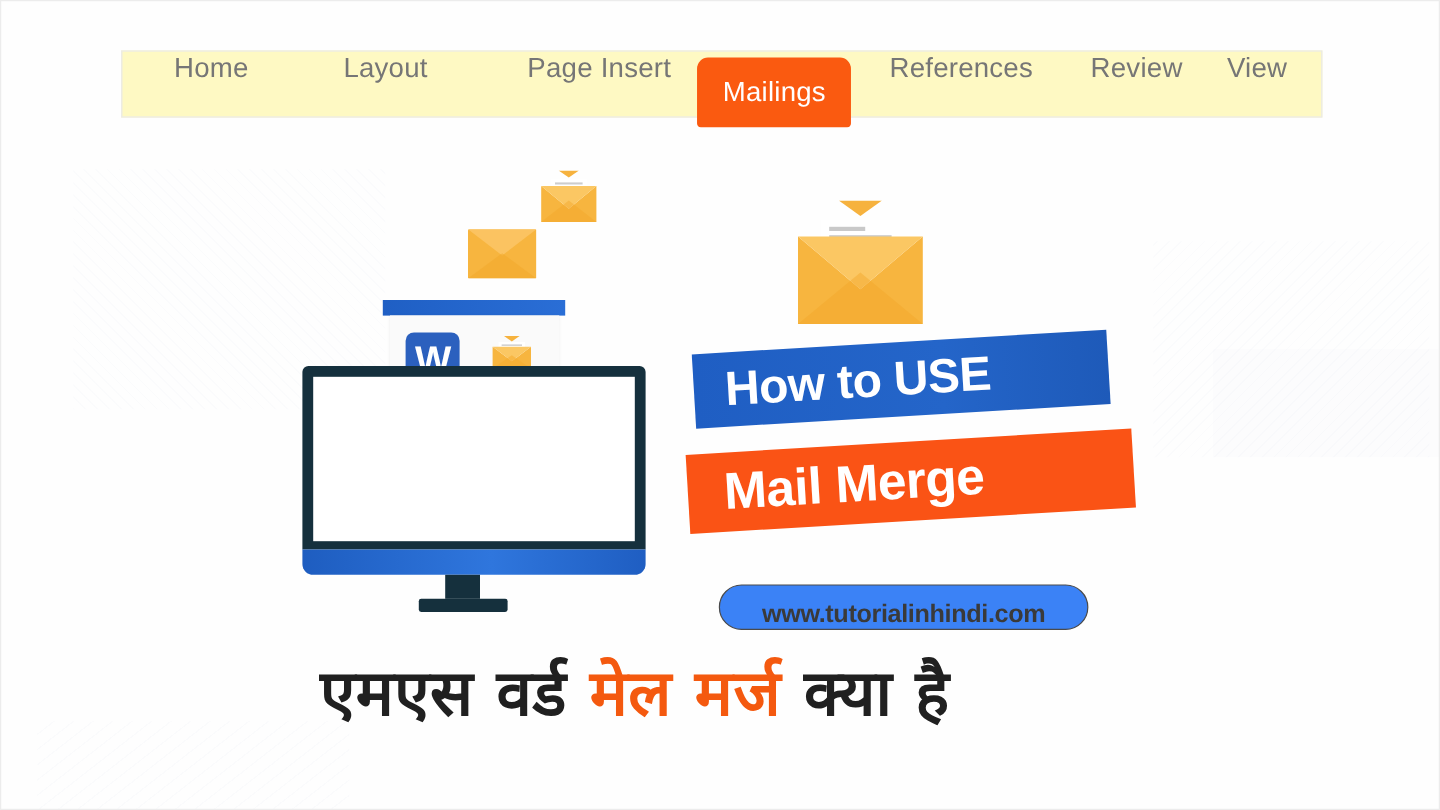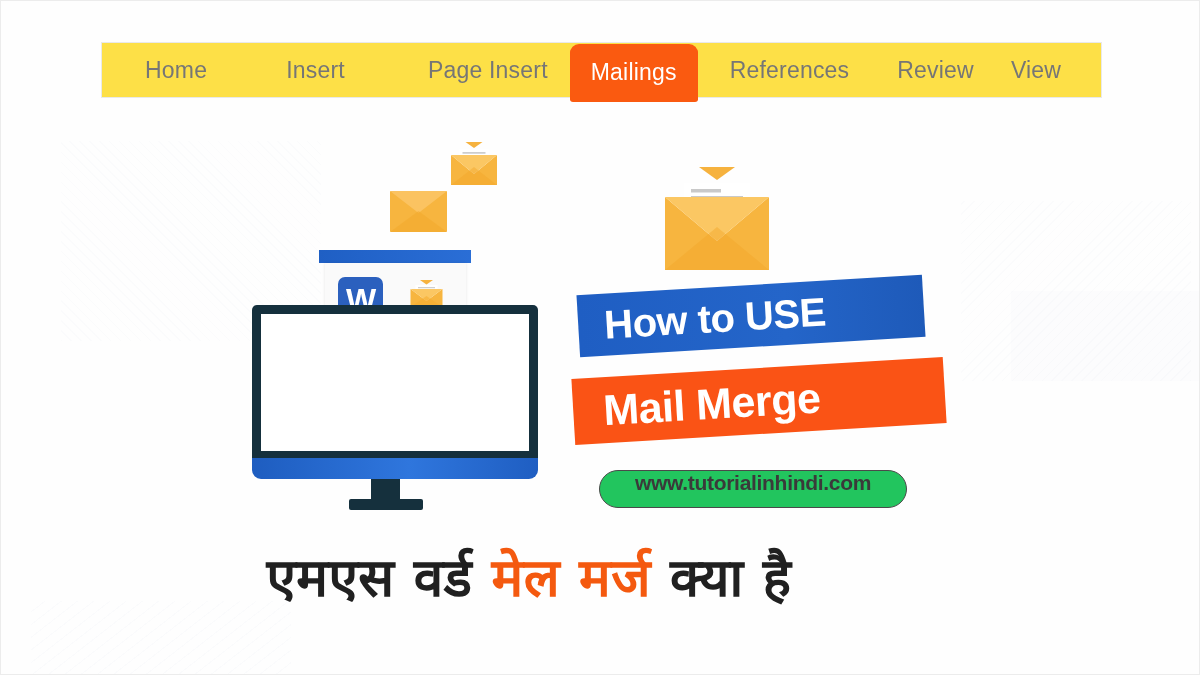--- a/index.html
+++ b/index.html
@@ -54,24 +54,23 @@
         rgba(60,90,160,0.04) 0 1px, transparent 1px 10px);
   }
 
   
   #ribbon {
     position: absolute;
     left: 100px;
     top: 41px;
     width: 1001px;
     height: 56px;
-    background: #fde047;
+    background: #fef9c3;
     border: 1px solid #e9e9e9;
     display: flex;
-    align-items: center;
   }
 
   .tab {
     position: relative;
     font-size: 23px;
     color: #767676;
     letter-spacing: 0.2px;
     white-space: nowrap;
     padding: 0 2px;
     cursor: pointer;
@@ -288,28 +287,28 @@
     font-weight: bold;
     letter-spacing: -0.5px;
     margin-left: 30px;
     white-space: nowrap;
   }
 
   
   #url-pill {
     position: absolute;
     left: 598px;
-    top: 469px;
+    top: 486px;
     width: 308px;
     height: 38px;
     border: 1.6px solid #4a4a4a;
     border-radius: 19px;
-    background: #22c55e;
-    display: flex;
-    align-items: flex-start;
+    background: #3b82f6;
+    display: flex;
+    align-items: flex-end;
     justify-content: center;
   }
   #url-pill .utxt {
     font-size: 21px;
     color: #3a3a3a;
     font-weight: 600;
     letter-spacing: -0.3px;
   }
 
   
@@ -334,21 +333,21 @@
 
 <div id="stage">
 
   <div class="bg-deco d1"></div>
   <div class="bg-deco d2"></div>
   <div class="bg-deco d3"></div>
   <div class="bg-deco d4"></div>
 
   <div id="ribbon">
     <div class="tab t-home">Home</div>
-    <div class="tab t-insert">Insert</div>
+    <div class="tab t-insert">Layout</div>
     <div class="tab t-pagelayout">Page Insert</div>
     <div class="tab active">Mailings</div>
     <div class="tab t-references">References</div>
     <div class="tab t-review">Review</div>
     <div class="tab t-view">View</div>
   </div>
 
   <div id="monitor">
 
     <div class="doc-topbar"></div>

